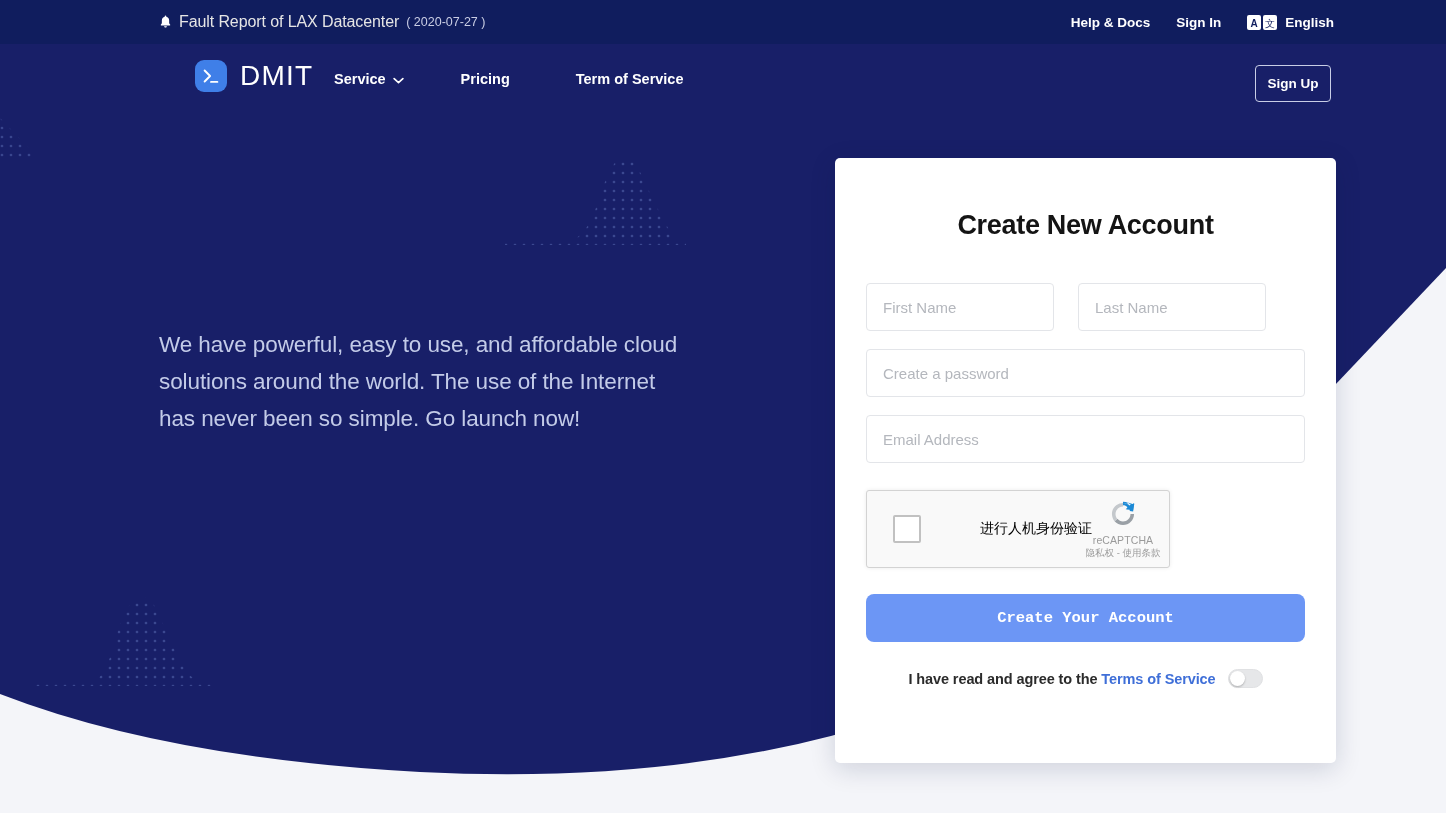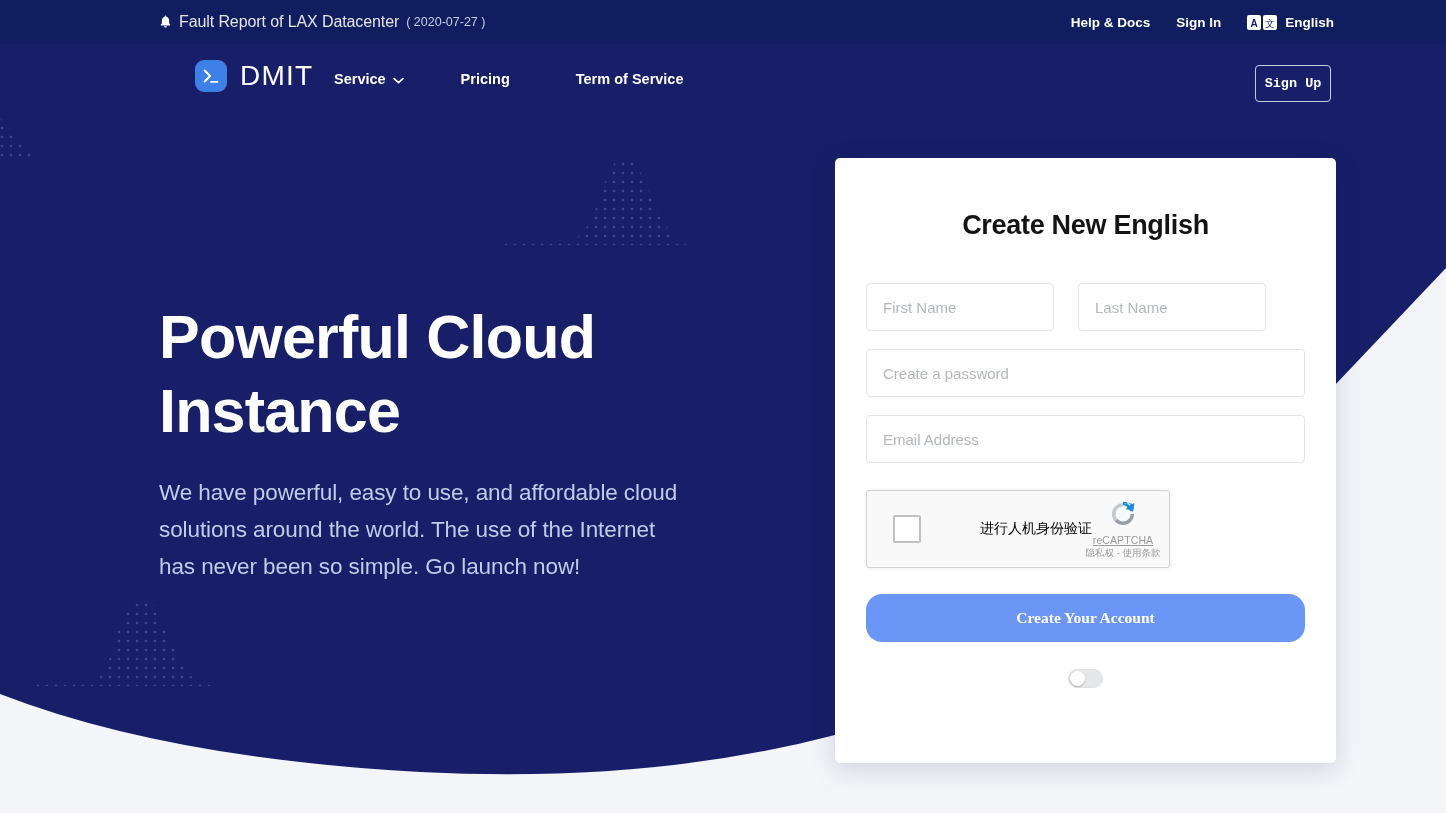--- a/index.html
+++ b/index.html
@@ -82,21 +82,21 @@
     display: inline-flex; align-items: center; gap: 7px;
   }
   .nav-gap-1 { margin-right: 57px; }
   .nav-gap-2 { margin-right: 66px; }
   .chev { display: inline-block; }
   .signup-btn {
     position: absolute; right: 115px; top: 21px;
     width: 76px; height: 37px;
     border: 1px solid #c8cde6; border-radius: 4px;
     background: transparent; color: #ffffff;
-    font-size: 13.5px; font-weight: bold; font-family: Liberation Mono, monospace;
+    font-size: 13.5px; font-weight: bold; font-family: Liberation Sans, sans-serif;
     cursor: pointer;
   }
 
   
   .hero-text { position: absolute; left: 159px; top: 300px; z-index: 5; width: 520px; }
   .hero-title {
     color: #ffffff; font-size: 61px; line-height: 74px; font-weight: bold;
     letter-spacing: -0.8px;
   }
   .hero-sub {
@@ -150,30 +150,30 @@
   }
   .rc-label {
     margin-left: 15px; font-size: 14px; color: #000;
     font-family: "Liberation Sans", sans-serif;
   }
   .rc-brand {
     position: absolute; right: 8px; top: 8px;
     width: 76px; text-align: center;
   }
   .rc-logo { display: block; margin: 0 auto 1px; }
-  .rc-name { font-size: 10.5px; color: #9a9a9a; letter-spacing: 0.1px; text-decoration: underline; }
+  .rc-name { font-size: 10.5px; color: #9a9a9a; letter-spacing: 0.1px; }
   .rc-legal { font-size: 9.5px; color: #9a9a9a; margin-top: 1px; white-space: nowrap; }
 
   
   .submit-btn {
     margin-top: 26px;
     width: 100%; height: 48px;
-    background: #6c96f5; border: none; border-radius: 16px;
+    background: #6c96f5; border: none; border-radius: 8px;
     color: #ffffff; font-size: 15.5px; font-weight: bold;
-    font-family: Liberation Serif, serif;
+    font-family: Liberation Mono, monospace;
     cursor: pointer;
   }
 
   
   .terms-row {
     margin-top: 27px;
     display: flex; align-items: center; justify-content: center; gap: 12px;
   }
   .terms-text { font-size: 14.5px; color: #2b2b2b; font-weight: bold; letter-spacing: -0.1px; }
   .terms-link { color: #3f6fd8; font-weight: bold; cursor: pointer; text-decoration: none; }
@@ -267,26 +267,25 @@
         </span>
       </a>
       <a class="nav-link nav-gap-2">Pricing</a>
       <a class="nav-link">Term of Service</a>
     </div>
 
     <button class="signup-btn">Sign Up</button>
   </div>
 
   <div class="hero-text">
-    <h1 class="hero-title">Powerful Cloud Instance</h1>
     <p class="hero-sub">We have powerful, easy to use, and affordable cloud solutions around the world. The use of the Internet has never been so simple. Go launch now!</p>
   </div>
 
   <div class="card">
-    <div class="card-title">Create New English</div>
+    <div class="card-title">Create New Account</div>
 
     <div class="field-row">
       <input class="inp half" type="text" placeholder="First Name" style="">
       <input class="inp half" type="text" placeholder="Last Name" style="">
     </div>
 
     <div class="field-single">
       <input class="inp" type="text" placeholder="Create a password" style="">
     </div>
 
@@ -308,19 +307,23 @@
           </svg>
         </span>
         <div class="rc-name">reCAPTCHA</div>
         <div class="rc-legal">隐私权 - 使用条款</div>
       </div>
     </div>
 
     <button class="submit-btn">Create Your Account</button>
 
     <div class="terms-row">
+      <span class="terms-text">
+        <span>I have read and agree to the </span>
+        <a class="terms-link">Terms of Service</a>
+      </span>
       <div class="toggle">
         <div class="knob"></div>
       </div>
     </div>
   </div>
 
 </div>
 
 </body></html>

